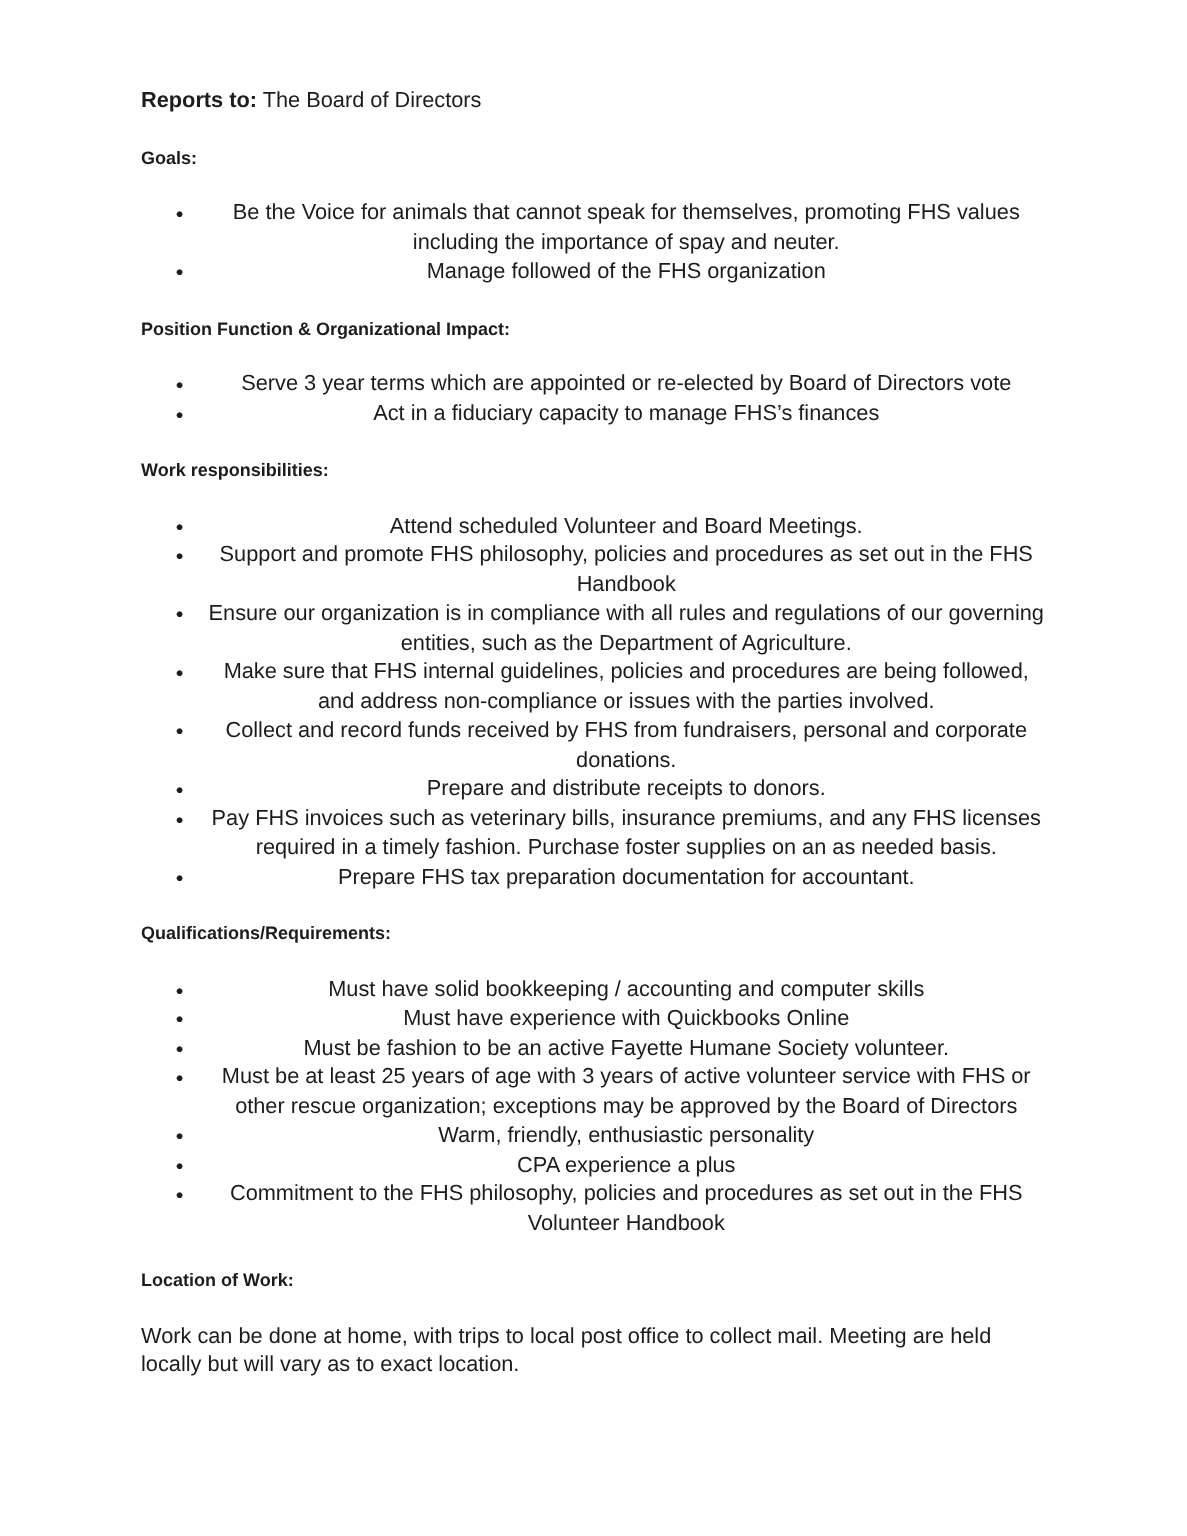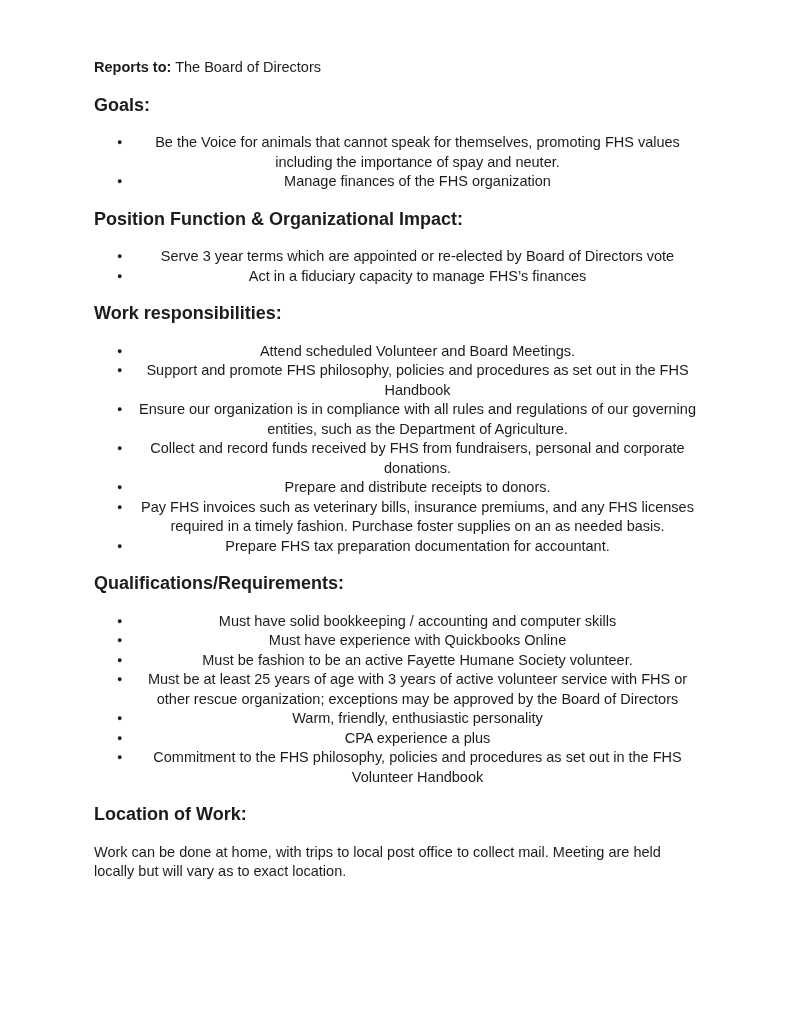--- a/index.html
+++ b/index.html
@@ -19,21 +19,21 @@
     line-height: 19.5px;
     color: #1c1c1c;
     overflow: hidden;
   }
   .line, .para {
     margin: 0 0 18px 0;
   }
   .heading {
     font-weight: bold;
     margin: 0 0 18px 0;
-    font-size: 18px;
+    font-size: 12px;
     line-height: 19.5px;
   }
   .bold { font-weight: bold; }
   ul.bullets {
     list-style: none;
     margin: 0 0 18px 0;
     padding: 0;
   }
   ul.bullets li {
     position: relative;
@@ -57,34 +57,35 @@
 <div class="page">
 
   <p class="line">
     <span class="bold">Reports to:</span>
     <span>The Board of Directors</span>
   </p>
 
   <h2 class="heading">Goals:</h2>
   <ul class="bullets">
     <li>Be the Voice for animals that cannot speak for themselves, promoting FHS values including the importance of spay and neuter.</li>
-    <li>Manage finances of the FHS organization</li>
+    <li>Manage followed of the FHS organization</li>
   </ul>
 
   <h2 class="heading">Position Function &amp; Organizational Impact:</h2>
   <ul class="bullets">
     <li>Serve 3 year terms which are appointed or re-elected by Board of Directors vote</li>
     <li>Act in a fiduciary capacity to manage FHS’s finances</li>
   </ul>
 
   <h2 class="heading">Work responsibilities:</h2>
   <ul class="bullets">
     <li>Attend scheduled Volunteer and Board Meetings.</li>
     <li>Support and promote FHS philosophy, policies and procedures as set out in the FHS Handbook</li>
     <li>Ensure our organization is in compliance with all rules and regulations of our governing entities, such as the Department of Agriculture.</li>
+    <li>Make sure that FHS internal guidelines, policies and procedures are being followed, and address non-compliance or issues with the parties involved.</li>
     <li>Collect and record funds received by FHS from fundraisers, personal and corporate donations.</li>
     <li>Prepare and distribute receipts to donors.</li>
     <li>Pay FHS invoices such as veterinary bills, insurance premiums, and any FHS licenses required in a timely fashion. Purchase foster supplies on an as needed basis.</li>
     <li>Prepare FHS tax preparation documentation for accountant.</li>
   </ul>
 
   <h2 class="heading">Qualifications/Requirements:</h2>
   <ul class="bullets">
     <li>Must have solid bookkeeping / accounting and computer skills</li>
     <li>Must have experience with Quickbooks Online</li>

